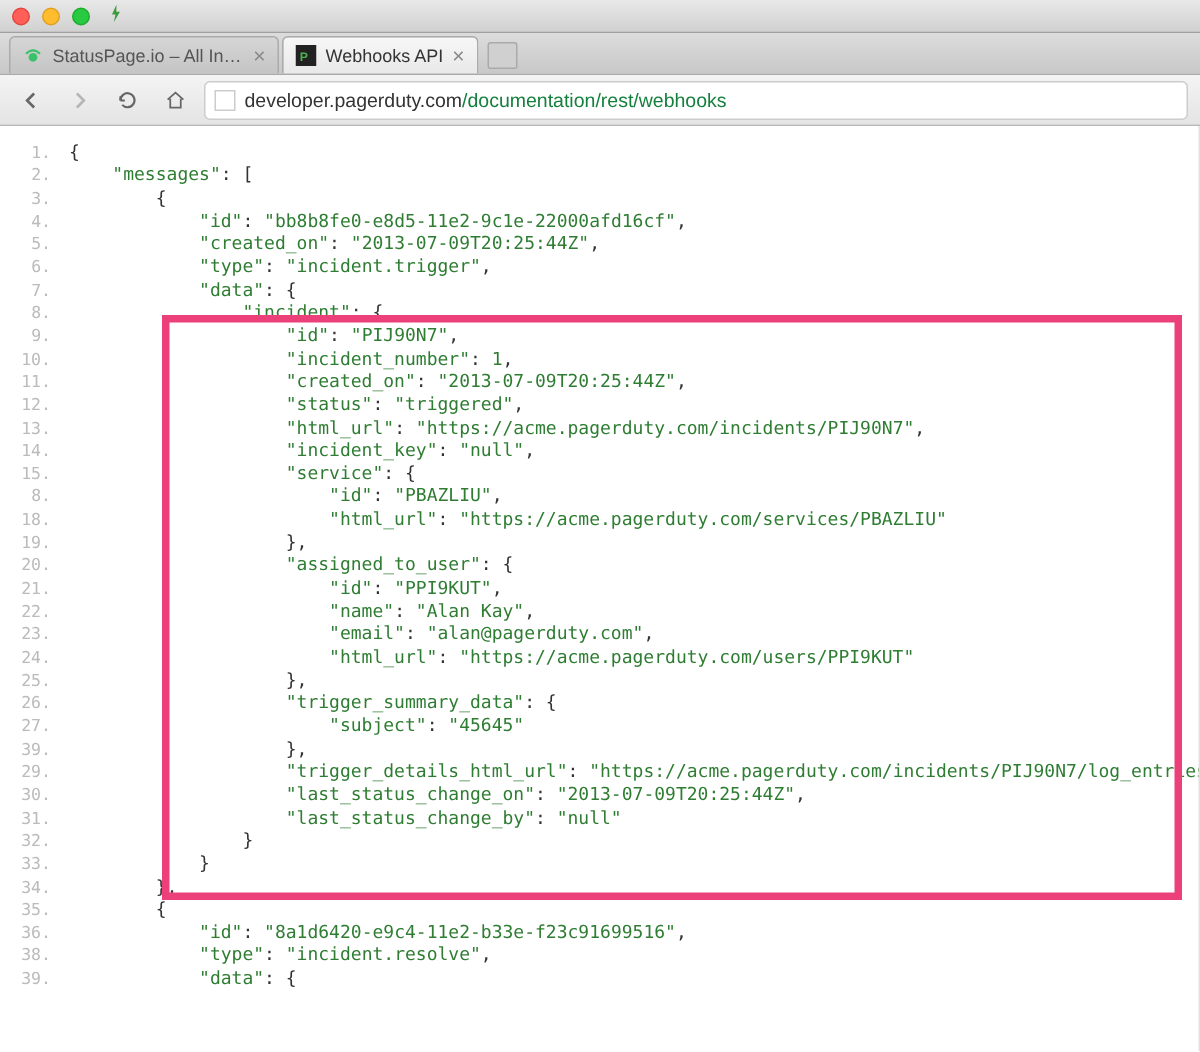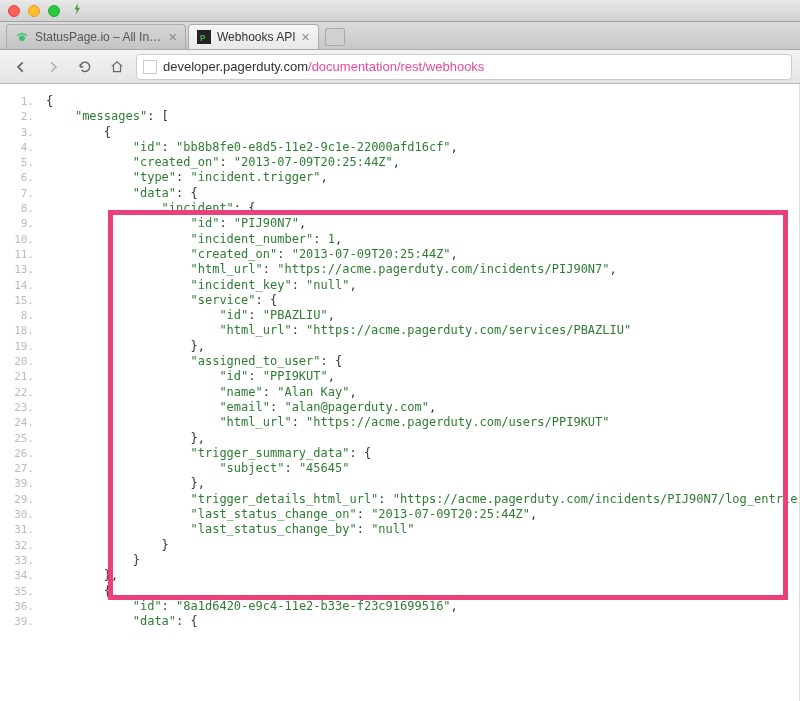--- a/index.html
+++ b/index.html
@@ -77,21 +77,21 @@
       border: 1px solid #ccc;
       border-radius: 4px;
       display: flex;
       align-items: center;
       padding: 0 6px;
       font-size: 13px;
       text-align: center;
     }
     .urlbar .page-icon { width: 14px; height: 14px; margin-right: 6px; background: #fff; border: 1px solid #ccc; }
     .urlbar .url-host { color: #333; }
-    .urlbar .url-path { color: #ec4899; }
+    .urlbar .url-path { color: #15803d; }
     .content {
       padding: 10px 0 0 14px;
       height: 617px;
       overflow: hidden;
       font-family: Menlo, Consolas, monospace;
       font-size: 12px;
       line-height: 15.3px;
       color: #333;
       position: relative;
       border-right: 1px solid #e0e0e0;
@@ -194,20 +194,21 @@
     <div class="line"><span class="gutter">2.</span><span class="code">&nbsp;&nbsp;&nbsp;&nbsp;<span class="key">"messages"</span><span class="punct">: [</span></span></div>
     <div class="line"><span class="gutter">3.</span><span class="code">&nbsp;&nbsp;&nbsp;&nbsp;&nbsp;&nbsp;&nbsp;&nbsp;<span class="punct">{</span></span></div>
     <div class="line"><span class="gutter">4.</span><span class="code">&nbsp;&nbsp;&nbsp;&nbsp;&nbsp;&nbsp;&nbsp;&nbsp;&nbsp;&nbsp;&nbsp;&nbsp;<span class="key">"id"</span><span class="punct">: </span><span class="str">"bb8b8fe0-e8d5-11e2-9c1e-22000afd16cf"</span><span class="punct">,</span></span></div>
     <div class="line"><span class="gutter">5.</span><span class="code">&nbsp;&nbsp;&nbsp;&nbsp;&nbsp;&nbsp;&nbsp;&nbsp;&nbsp;&nbsp;&nbsp;&nbsp;<span class="key">"created_on"</span><span class="punct">: </span><span class="str">"2013-07-09T20:25:44Z"</span><span class="punct">,</span></span></div>
     <div class="line"><span class="gutter">6.</span><span class="code">&nbsp;&nbsp;&nbsp;&nbsp;&nbsp;&nbsp;&nbsp;&nbsp;&nbsp;&nbsp;&nbsp;&nbsp;<span class="key">"type"</span><span class="punct">: </span><span class="str">"incident.trigger"</span><span class="punct">,</span></span></div>
     <div class="line"><span class="gutter">7.</span><span class="code">&nbsp;&nbsp;&nbsp;&nbsp;&nbsp;&nbsp;&nbsp;&nbsp;&nbsp;&nbsp;&nbsp;&nbsp;<span class="key">"data"</span><span class="punct">: {</span></span></div>
     <div class="line"><span class="gutter">8.</span><span class="code">&nbsp;&nbsp;&nbsp;&nbsp;&nbsp;&nbsp;&nbsp;&nbsp;&nbsp;&nbsp;&nbsp;&nbsp;&nbsp;&nbsp;&nbsp;&nbsp;<span class="key">"incident"</span><span class="punct">: {</span></span></div>
     <div class="line"><span class="gutter">9.</span><span class="code">&nbsp;&nbsp;&nbsp;&nbsp;&nbsp;&nbsp;&nbsp;&nbsp;&nbsp;&nbsp;&nbsp;&nbsp;&nbsp;&nbsp;&nbsp;&nbsp;&nbsp;&nbsp;&nbsp;&nbsp;<span class="key">"id"</span><span class="punct">: </span><span class="str">"PIJ90N7"</span><span class="punct">,</span></span></div>
     <div class="line"><span class="gutter">10.</span><span class="code">&nbsp;&nbsp;&nbsp;&nbsp;&nbsp;&nbsp;&nbsp;&nbsp;&nbsp;&nbsp;&nbsp;&nbsp;&nbsp;&nbsp;&nbsp;&nbsp;&nbsp;&nbsp;&nbsp;&nbsp;<span class="key">"incident_number"</span><span class="punct">: </span><span class="num">1</span><span class="punct">,</span></span></div>
     <div class="line"><span class="gutter">11.</span><span class="code">&nbsp;&nbsp;&nbsp;&nbsp;&nbsp;&nbsp;&nbsp;&nbsp;&nbsp;&nbsp;&nbsp;&nbsp;&nbsp;&nbsp;&nbsp;&nbsp;&nbsp;&nbsp;&nbsp;&nbsp;<span class="key">"created_on"</span><span class="punct">: </span><span class="str">"2013-07-09T20:25:44Z"</span><span class="punct">,</span></span></div>
+    <div class="line"><span class="gutter">12.</span><span class="code">&nbsp;&nbsp;&nbsp;&nbsp;&nbsp;&nbsp;&nbsp;&nbsp;&nbsp;&nbsp;&nbsp;&nbsp;&nbsp;&nbsp;&nbsp;&nbsp;&nbsp;&nbsp;&nbsp;&nbsp;<span class="key">"status"</span><span class="punct">: </span><span class="str">"triggered"</span><span class="punct">,</span></span></div>
     <div class="line"><span class="gutter">13.</span><span class="code">&nbsp;&nbsp;&nbsp;&nbsp;&nbsp;&nbsp;&nbsp;&nbsp;&nbsp;&nbsp;&nbsp;&nbsp;&nbsp;&nbsp;&nbsp;&nbsp;&nbsp;&nbsp;&nbsp;&nbsp;<span class="key">"html_url"</span><span class="punct">: </span><span class="str">"https://acme.pagerduty.com/incidents/PIJ90N7"</span><span class="punct">,</span></span></div>
     <div class="line"><span class="gutter">14.</span><span class="code">&nbsp;&nbsp;&nbsp;&nbsp;&nbsp;&nbsp;&nbsp;&nbsp;&nbsp;&nbsp;&nbsp;&nbsp;&nbsp;&nbsp;&nbsp;&nbsp;&nbsp;&nbsp;&nbsp;&nbsp;<span class="key">"incident_key"</span><span class="punct">: </span><span class="str">"null"</span><span class="punct">,</span></span></div>
     <div class="line"><span class="gutter">15.</span><span class="code">&nbsp;&nbsp;&nbsp;&nbsp;&nbsp;&nbsp;&nbsp;&nbsp;&nbsp;&nbsp;&nbsp;&nbsp;&nbsp;&nbsp;&nbsp;&nbsp;&nbsp;&nbsp;&nbsp;&nbsp;<span class="key">"service"</span><span class="punct">: {</span></span></div>
     <div class="line"><span class="gutter">8.</span><span class="code">&nbsp;&nbsp;&nbsp;&nbsp;&nbsp;&nbsp;&nbsp;&nbsp;&nbsp;&nbsp;&nbsp;&nbsp;&nbsp;&nbsp;&nbsp;&nbsp;&nbsp;&nbsp;&nbsp;&nbsp;&nbsp;&nbsp;&nbsp;&nbsp;<span class="key">"id"</span><span class="punct">: </span><span class="str">"PBAZLIU"</span><span class="punct">,</span></span></div>
     <div class="line"><span class="gutter">18.</span><span class="code">&nbsp;&nbsp;&nbsp;&nbsp;&nbsp;&nbsp;&nbsp;&nbsp;&nbsp;&nbsp;&nbsp;&nbsp;&nbsp;&nbsp;&nbsp;&nbsp;&nbsp;&nbsp;&nbsp;&nbsp;&nbsp;&nbsp;&nbsp;&nbsp;<span class="key">"html_url"</span><span class="punct">: </span><span class="str">"https://acme.pagerduty.com/services/PBAZLIU"</span></span></div>
     <div class="line"><span class="gutter">19.</span><span class="code">&nbsp;&nbsp;&nbsp;&nbsp;&nbsp;&nbsp;&nbsp;&nbsp;&nbsp;&nbsp;&nbsp;&nbsp;&nbsp;&nbsp;&nbsp;&nbsp;&nbsp;&nbsp;&nbsp;&nbsp;<span class="punct">},</span></span></div>
     <div class="line"><span class="gutter">20.</span><span class="code">&nbsp;&nbsp;&nbsp;&nbsp;&nbsp;&nbsp;&nbsp;&nbsp;&nbsp;&nbsp;&nbsp;&nbsp;&nbsp;&nbsp;&nbsp;&nbsp;&nbsp;&nbsp;&nbsp;&nbsp;<span class="key">"assigned_to_user"</span><span class="punct">: {</span></span></div>
     <div class="line"><span class="gutter">21.</span><span class="code">&nbsp;&nbsp;&nbsp;&nbsp;&nbsp;&nbsp;&nbsp;&nbsp;&nbsp;&nbsp;&nbsp;&nbsp;&nbsp;&nbsp;&nbsp;&nbsp;&nbsp;&nbsp;&nbsp;&nbsp;&nbsp;&nbsp;&nbsp;&nbsp;<span class="key">"id"</span><span class="punct">: </span><span class="str">"PPI9KUT"</span><span class="punct">,</span></span></div>
     <div class="line"><span class="gutter">22.</span><span class="code">&nbsp;&nbsp;&nbsp;&nbsp;&nbsp;&nbsp;&nbsp;&nbsp;&nbsp;&nbsp;&nbsp;&nbsp;&nbsp;&nbsp;&nbsp;&nbsp;&nbsp;&nbsp;&nbsp;&nbsp;&nbsp;&nbsp;&nbsp;&nbsp;<span class="key">"name"</span><span class="punct">: </span><span class="str">"Alan Kay"</span><span class="punct">,</span></span></div>
     <div class="line"><span class="gutter">23.</span><span class="code">&nbsp;&nbsp;&nbsp;&nbsp;&nbsp;&nbsp;&nbsp;&nbsp;&nbsp;&nbsp;&nbsp;&nbsp;&nbsp;&nbsp;&nbsp;&nbsp;&nbsp;&nbsp;&nbsp;&nbsp;&nbsp;&nbsp;&nbsp;&nbsp;<span class="key">"email"</span><span class="punct">: </span><span class="str">"alan@pagerduty.com"</span><span class="punct">,</span></span></div>
@@ -217,14 +218,15 @@
     <div class="line"><span class="gutter">27.</span><span class="code">&nbsp;&nbsp;&nbsp;&nbsp;&nbsp;&nbsp;&nbsp;&nbsp;&nbsp;&nbsp;&nbsp;&nbsp;&nbsp;&nbsp;&nbsp;&nbsp;&nbsp;&nbsp;&nbsp;&nbsp;&nbsp;&nbsp;&nbsp;&nbsp;<span class="key">"subject"</span><span class="punct">: </span><span class="str">"45645"</span></span></div>
     <div class="line"><span class="gutter">39.</span><span class="code">&nbsp;&nbsp;&nbsp;&nbsp;&nbsp;&nbsp;&nbsp;&nbsp;&nbsp;&nbsp;&nbsp;&nbsp;&nbsp;&nbsp;&nbsp;&nbsp;&nbsp;&nbsp;&nbsp;&nbsp;<span class="punct">},</span></span></div>
     <div class="line"><span class="gutter">29.</span><span class="code">&nbsp;&nbsp;&nbsp;&nbsp;&nbsp;&nbsp;&nbsp;&nbsp;&nbsp;&nbsp;&nbsp;&nbsp;&nbsp;&nbsp;&nbsp;&nbsp;&nbsp;&nbsp;&nbsp;&nbsp;<span class="key">"trigger_details_html_url"</span><span class="punct">: </span><span class="str">"https://acme.pagerduty.com/incidents/PIJ90N7/log_entries/PIJ90N7"</span></span></div>
     <div class="line"><span class="gutter">30.</span><span class="code">&nbsp;&nbsp;&nbsp;&nbsp;&nbsp;&nbsp;&nbsp;&nbsp;&nbsp;&nbsp;&nbsp;&nbsp;&nbsp;&nbsp;&nbsp;&nbsp;&nbsp;&nbsp;&nbsp;&nbsp;<span class="key">"last_status_change_on"</span><span class="punct">: </span><span class="str">"2013-07-09T20:25:44Z"</span><span class="punct">,</span></span></div>
     <div class="line"><span class="gutter">31.</span><span class="code">&nbsp;&nbsp;&nbsp;&nbsp;&nbsp;&nbsp;&nbsp;&nbsp;&nbsp;&nbsp;&nbsp;&nbsp;&nbsp;&nbsp;&nbsp;&nbsp;&nbsp;&nbsp;&nbsp;&nbsp;<span class="key">"last_status_change_by"</span><span class="punct">: </span><span class="str">"null"</span></span></div>
     <div class="line"><span class="gutter">32.</span><span class="code">&nbsp;&nbsp;&nbsp;&nbsp;&nbsp;&nbsp;&nbsp;&nbsp;&nbsp;&nbsp;&nbsp;&nbsp;&nbsp;&nbsp;&nbsp;&nbsp;<span class="punct">}</span></span></div>
     <div class="line"><span class="gutter">33.</span><span class="code">&nbsp;&nbsp;&nbsp;&nbsp;&nbsp;&nbsp;&nbsp;&nbsp;&nbsp;&nbsp;&nbsp;&nbsp;<span class="punct">}</span></span></div>
     <div class="line"><span class="gutter">34.</span><span class="code">&nbsp;&nbsp;&nbsp;&nbsp;&nbsp;&nbsp;&nbsp;&nbsp;<span class="punct">},</span></span></div>
     <div class="line"><span class="gutter">35.</span><span class="code">&nbsp;&nbsp;&nbsp;&nbsp;&nbsp;&nbsp;&nbsp;&nbsp;<span class="punct">{</span></span></div>
     <div class="line"><span class="gutter">36.</span><span class="code">&nbsp;&nbsp;&nbsp;&nbsp;&nbsp;&nbsp;&nbsp;&nbsp;&nbsp;&nbsp;&nbsp;&nbsp;<span class="key">"id"</span><span class="punct">: </span><span class="str">"8a1d6420-e9c4-11e2-b33e-f23c91699516"</span><span class="punct">,</span></span></div>
+    <div class="line"><span class="gutter">38.</span><span class="code">&nbsp;&nbsp;&nbsp;&nbsp;&nbsp;&nbsp;&nbsp;&nbsp;&nbsp;&nbsp;&nbsp;&nbsp;<span class="key">"type"</span><span class="punct">: </span><span class="str">"incident.resolve"</span><span class="punct">,</span></span></div>
     <div class="line"><span class="gutter">39.</span><span class="code">&nbsp;&nbsp;&nbsp;&nbsp;&nbsp;&nbsp;&nbsp;&nbsp;&nbsp;&nbsp;&nbsp;&nbsp;<span class="key">"data"</span><span class="punct">: {</span></span></div>
   </div>
 
 </body></html>

